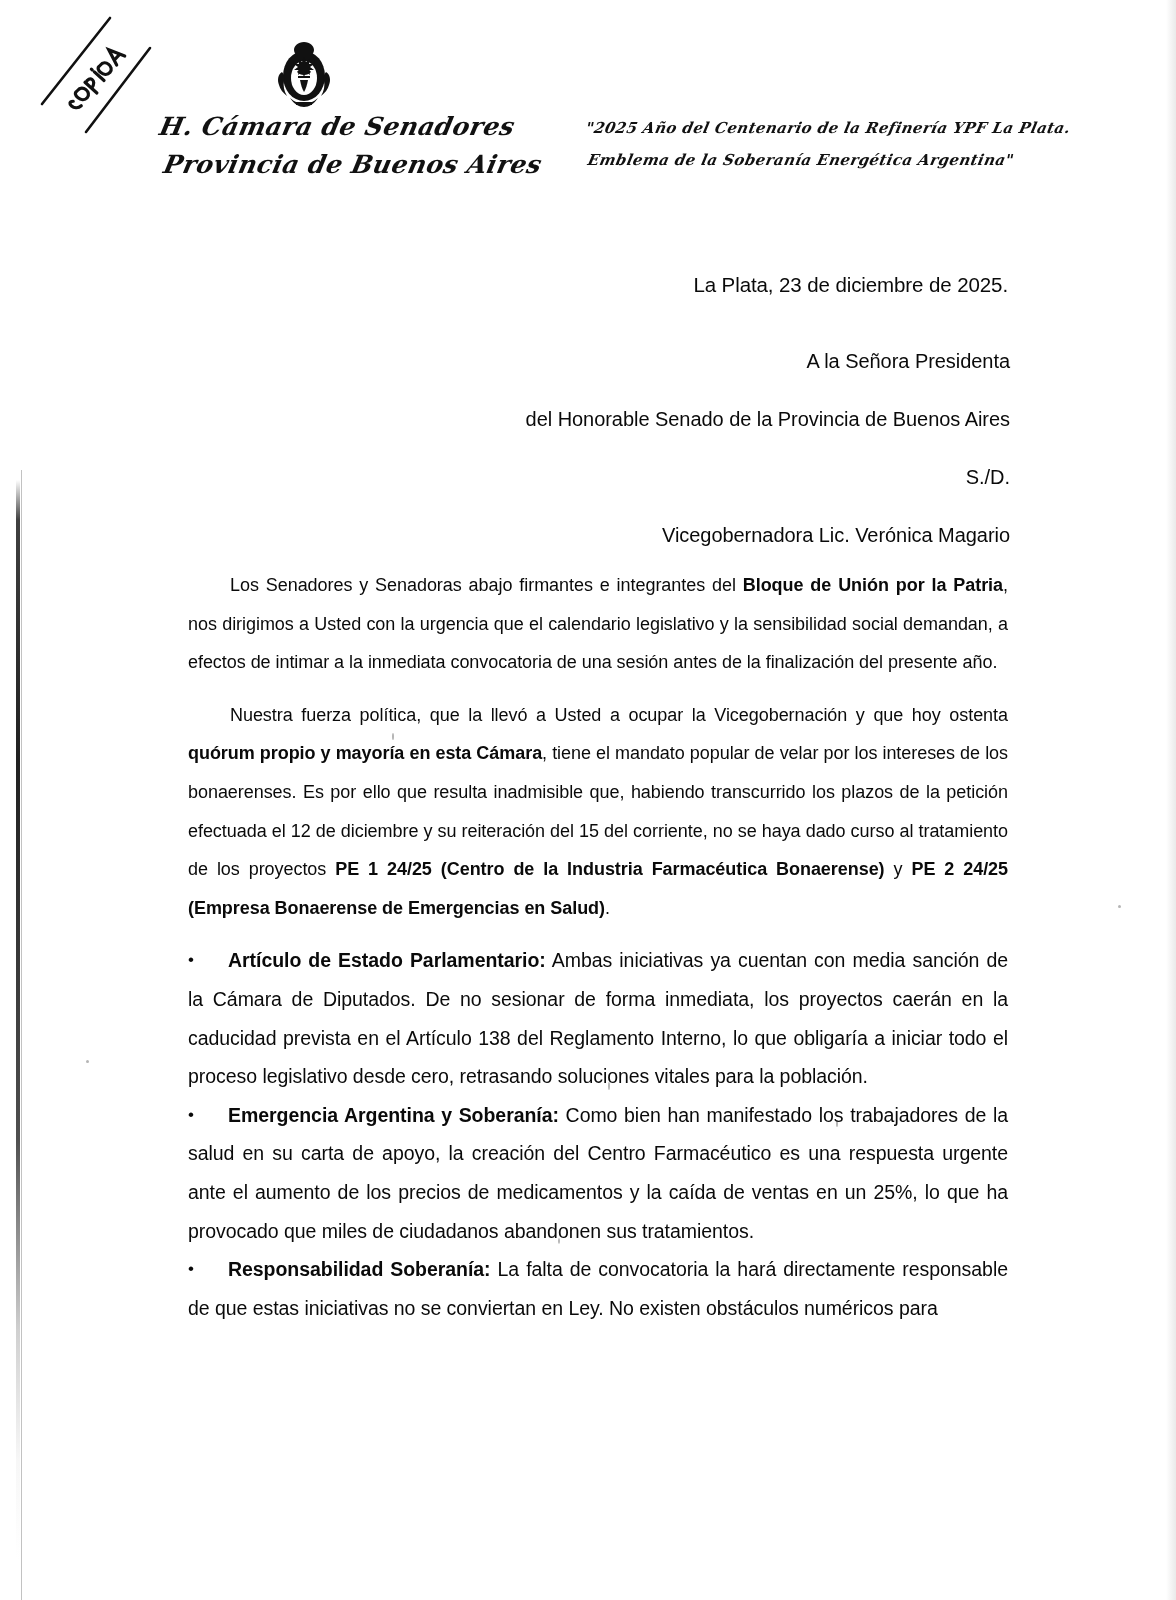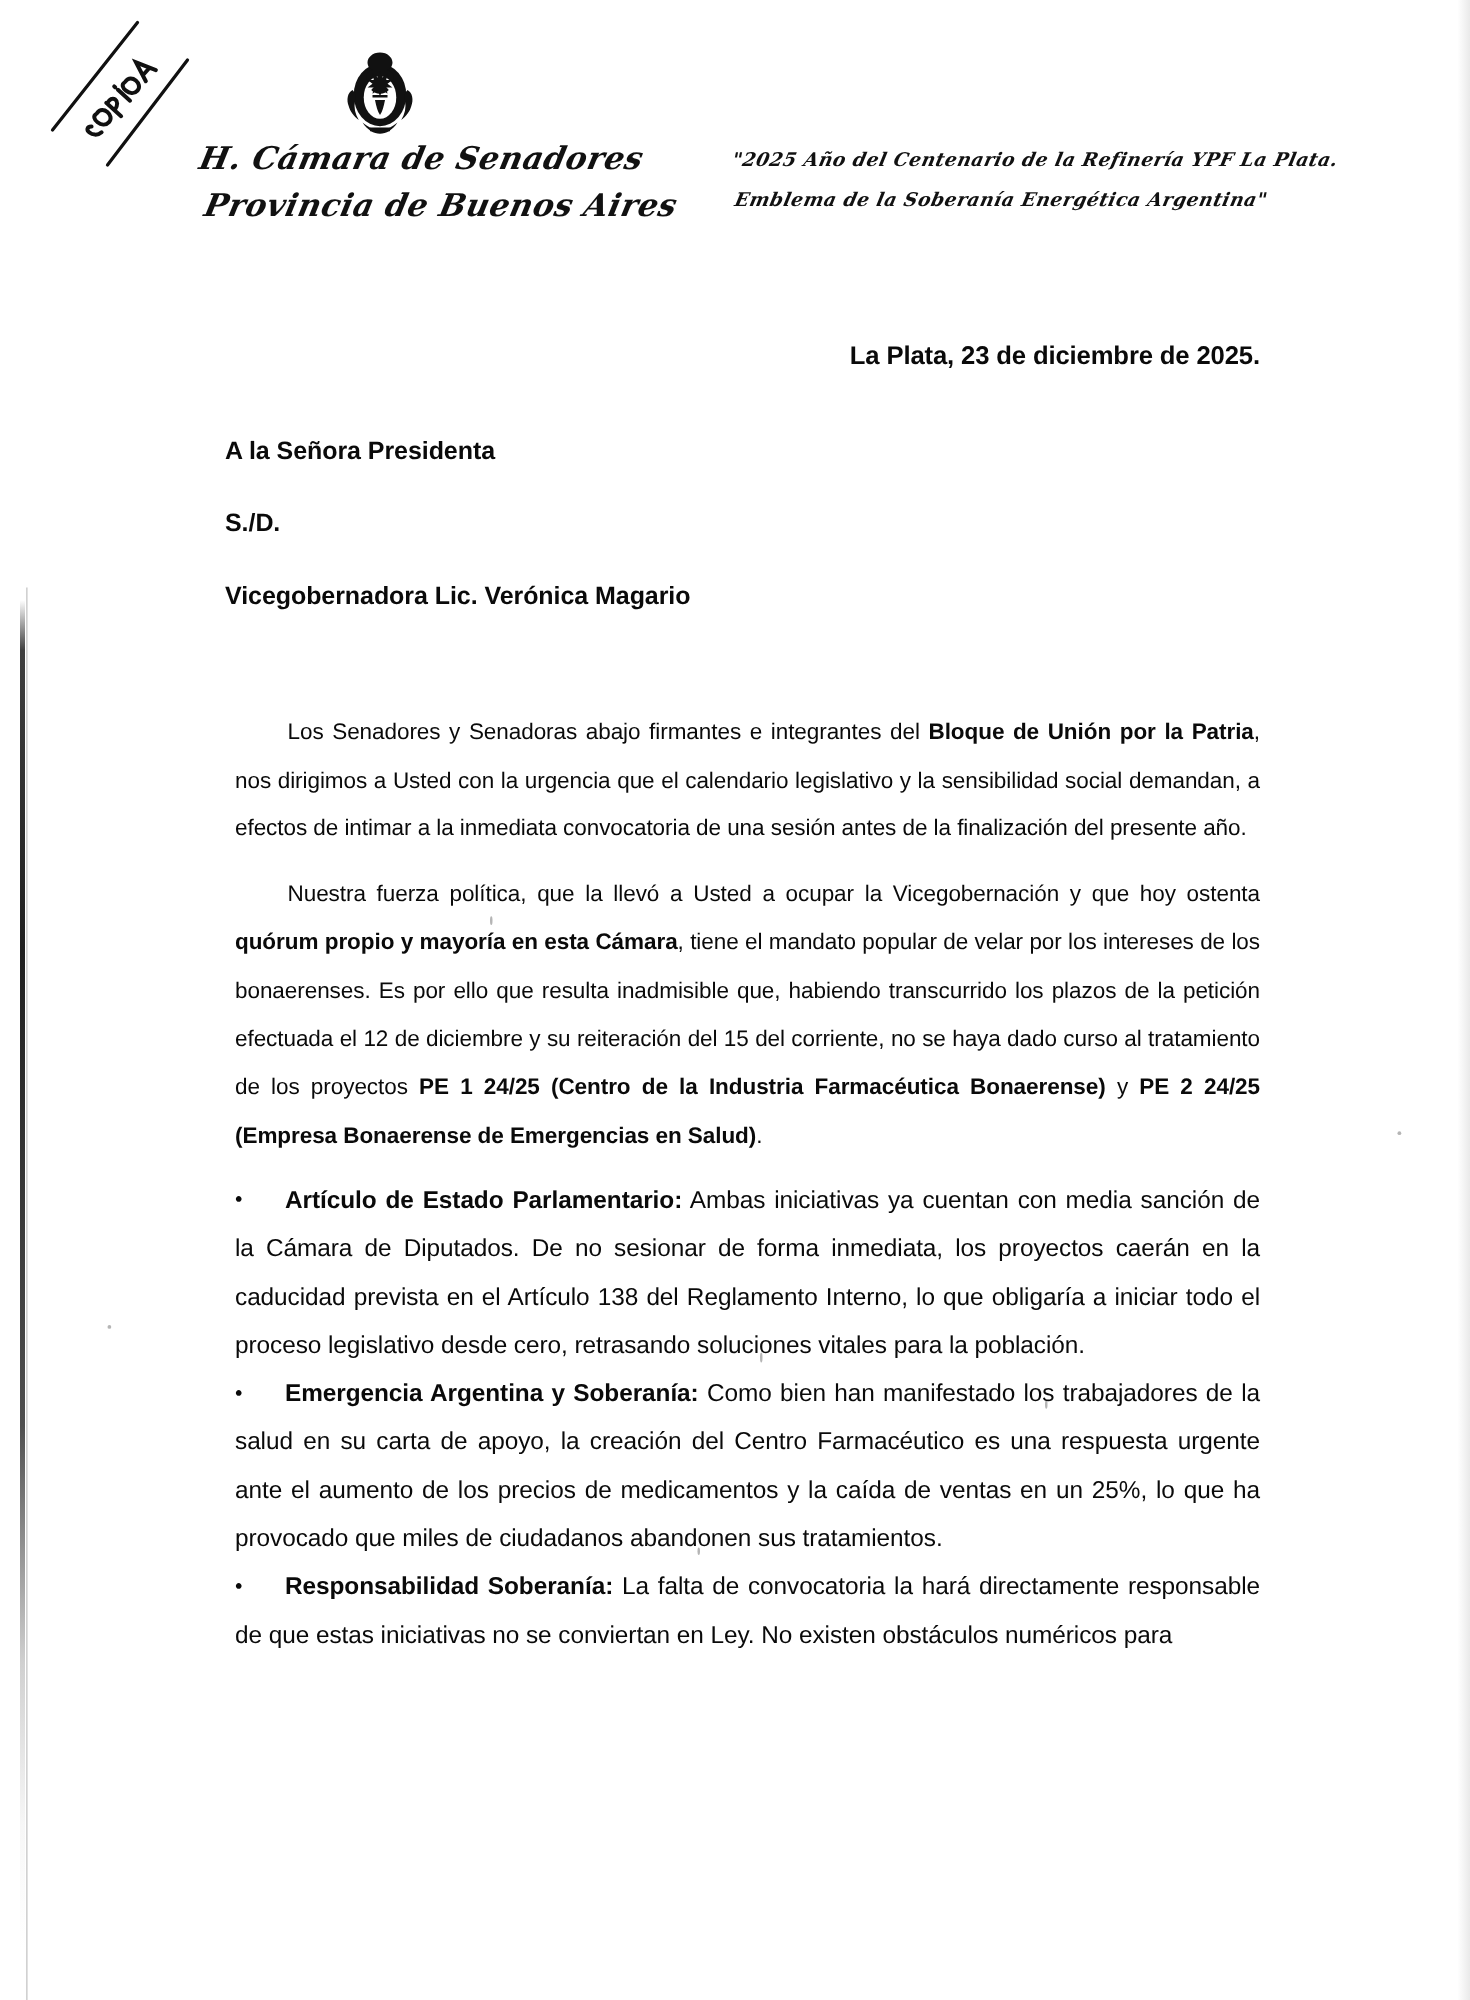--- a/index.html
+++ b/index.html
@@ -116,36 +116,37 @@
   }
 
   
   .date-line {
     position: absolute;
     left: 180px;
     top: 273px;
     width: 828px;
     text-align: right;
     font-size: 20.5px;
-    font-weight: 700;
+    font-weight: 400;
     letter-spacing: -0.1px;
   }
 
   
   .addressee {
     position: absolute;
     left: 180px;
     top: 332px;
     width: 830px;
   }
   .addressee .line {
     font-size: 20px;
-    font-weight: 700;
+    font-weight: 400;
     line-height: 58px;
     letter-spacing: -0.05px;
+    text-align: right;
   }
 
   
   .body-block {
     position: absolute;
     left: 188px;
     top: 566px;
     width: 820px;
   }
   .para {
@@ -253,20 +254,21 @@
 
   <div class="letterhead-right">
     <div class="script l1">"2025 Año del Centenario de la Refinería YPF La Plata.</div>
     <div class="script l2">Emblema de la Soberanía Energética Argentina"</div>
   </div>
 
   <div class="date-line">La Plata, 23 de diciembre de 2025.</div>
 
   <div class="addressee">
     <div class="line">A la Señora Presidenta</div>
+    <div class="line">del Honorable Senado de la Provincia de Buenos Aires</div>
     <div class="line">S./D.</div>
     <div class="line">Vicegobernadora Lic. Verónica Magario</div>
   </div>
 
   <div class="body-block">
     <p class="para indent"><span>Los Senadores y Senadoras abajo firmantes e integrantes del </span><b>Bloque de Unión por la Patria</b><span>, nos dirigimos a Usted con la urgencia que el calendario legislativo y la sensibilidad social demandan, a efectos de intimar a la inmediata convocatoria de una sesión antes de la finalización del presente año.</span></p>
     <p class="para indent"><span>Nuestra fuerza política, que la llevó a Usted a ocupar la Vicegobernación y que hoy ostenta </span><b>quórum propio y mayoría en esta Cámara</b><span>, tiene el mandato popular de velar por los intereses de los bonaerenses. Es por ello que resulta inadmisible que, habiendo transcurrido los plazos de la petición efectuada el 12 de diciembre y su reiteración del 15 del corriente, no se haya dado curso al tratamiento de los proyectos </span><b>PE 1 24/25 (Centro de la Industria Farmacéutica Bonaerense)</b><span> y </span><b>PE 2 24/25 (Empresa Bonaerense de Emergencias en Salud)</b><span>.</span></p>
 
     <div class="bullet-item">
       <span class="bullet-dot">•</span>

